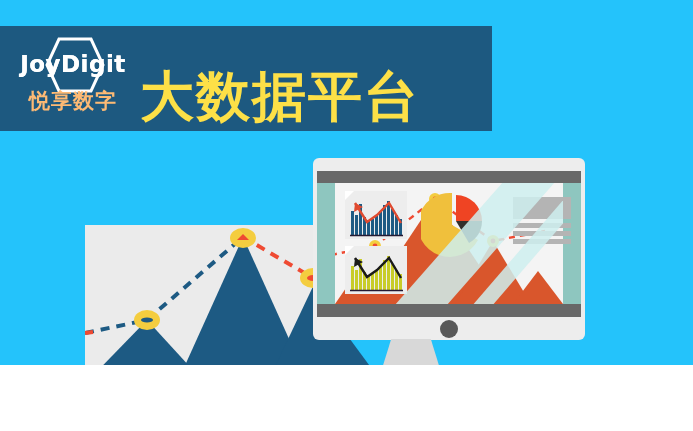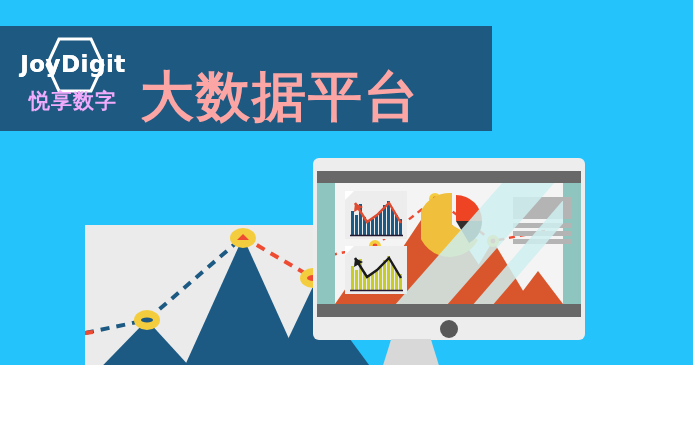--- a/index.html
+++ b/index.html
@@ -26,26 +26,26 @@
   }
   #logo-wordmark{
     position:absolute;left:0;top:19px;width:118px;height:30px;
     color:#ffffff;font-size:23px;font-weight:bold;letter-spacing:.5px;
     text-align:center;line-height:30px;
     font-family:"DejaVu Sans",sans-serif;
     text-shadow:0 0 0 #fff;
   }
   #logo-sub{
     position:absolute;left:0;top:56px;width:118px;height:30px;
-    color:#f0abfc;font-size:21px;font-weight:bold;letter-spacing:1px;
+    color:#fdba74;font-size:21px;font-weight:bold;letter-spacing:1px;
     text-align:center;line-height:30px;
   }
   #header-title{
     position:absolute;left:140px;top:40px;
-    color:#fca5a5;font-size:54px;font-weight:bold;letter-spacing:2px;
+    color:#fde047;font-size:54px;font-weight:bold;letter-spacing:2px;
     line-height:60px;white-space:nowrap;
   }
 
   
   #left-panel{
     position:absolute;left:85px;top:225px;width:232px;height:167px;
     background:#ebebeb;overflow:hidden;
   }
   .lp-svg{position:absolute;left:0;top:0;}
 

